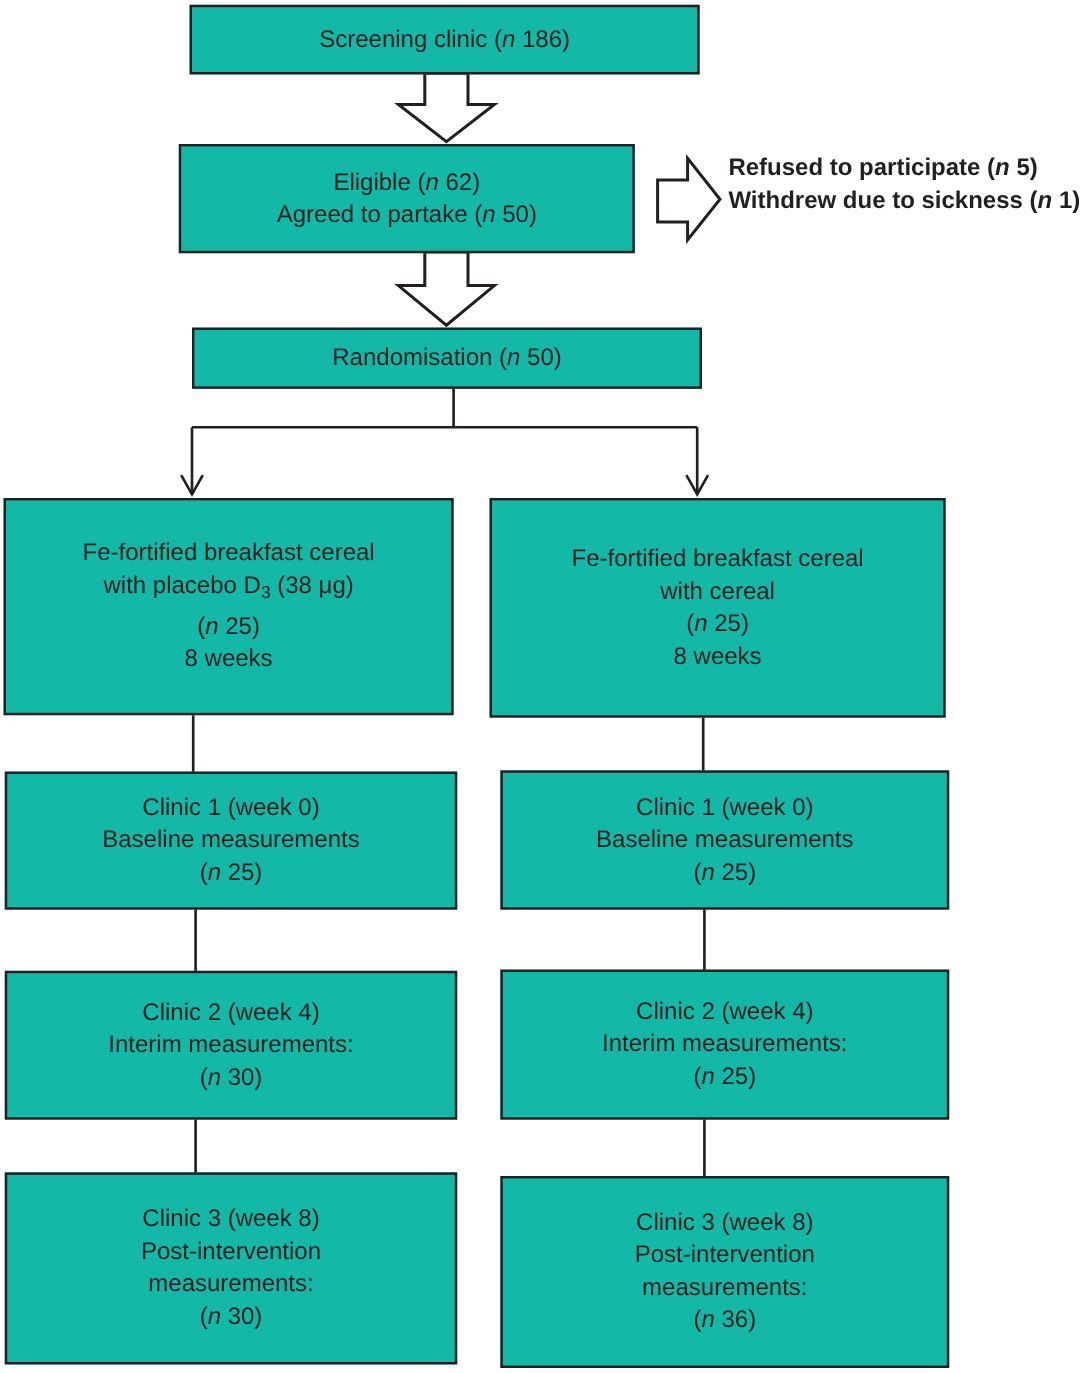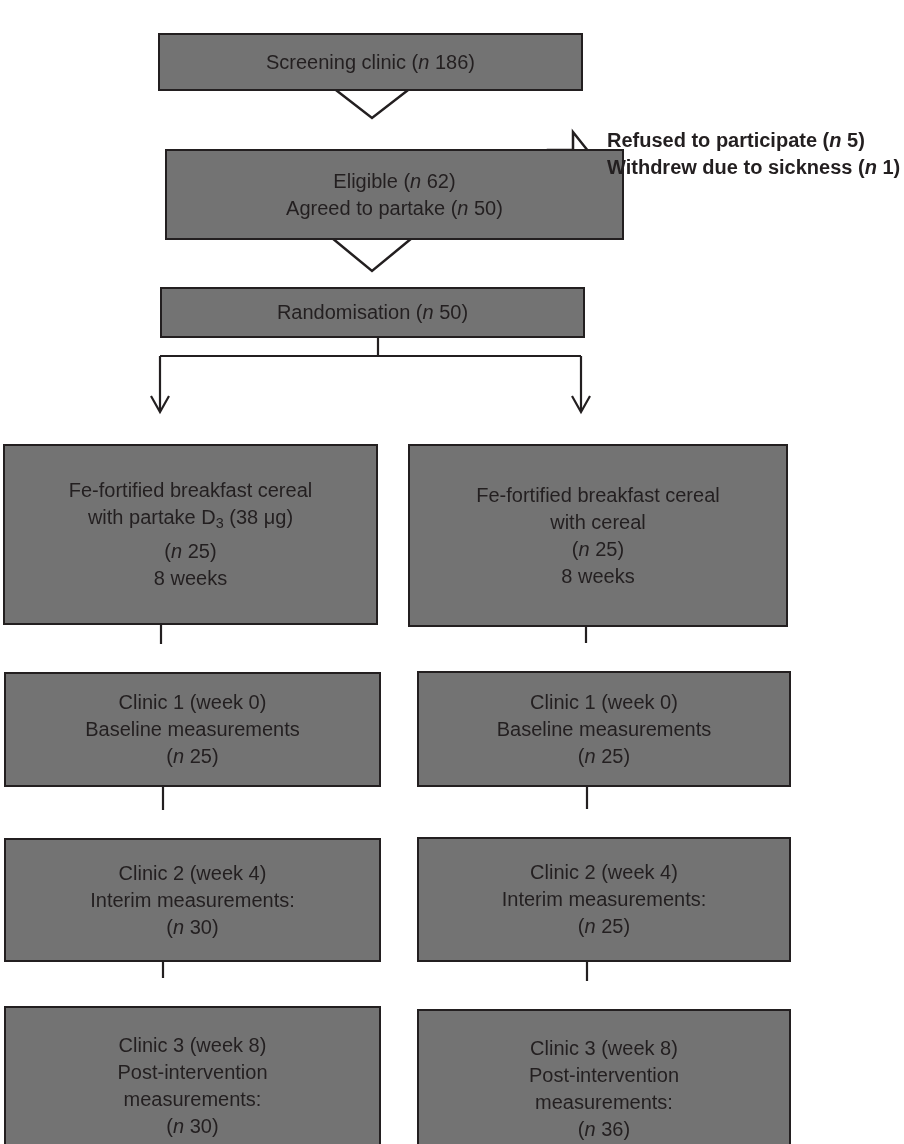--- a/index.html
+++ b/index.html
@@ -18,44 +18,43 @@
   #connectors {
     position: absolute;
     left: 0;
     top: 0;
     width: 904px;
     height: 1144px;
   }
   .box {
     position: absolute;
     box-sizing: border-box;
-    background: #737373;
+    background: #14b8a6;
     border: 2.5px solid #231f20;
     display: flex;
     flex-direction: column;
     align-items: center;
     justify-content: center;
     text-align: center;
     font-size: 20px;
     line-height: 27px;
-    margin-top: 29px;
   }
   .sidetext {
     position: absolute;
     text-align: left;
     font-size: 20px;
     line-height: 27px;
   }
   .it { font-style: italic; }
   .sb { font-size: 0.72em; vertical-align: -0.28em; }
 
   
   #box-screening      { left: 158px; top: 4px;   width: 425px; height: 58px; }
-  #box-eligible       { left: 165px; top: 120px; width: 459px; height: 91px; }
-  #box-randomisation  { left: 160px; top: 258px; width: 425px; height: 51px; }
+  #box-eligible       { left: 149px; top: 120px; width: 380px; height: 91px; }
+  #box-randomisation  { left: 160px; top: 273px; width: 425px; height: 51px; }
   #box-trt-left       { left: 3px;   top: 415px; width: 375px; height: 181px; }
   #box-trt-right      { left: 408px; top: 415px; width: 380px; height: 183px; }
   #box-clinic1-left   { left: 4px;   top: 643px; width: 377px; height: 115px; }
   #box-clinic1-right  { left: 417px; top: 642px; width: 374px; height: 116px; }
   #box-clinic2-left   { left: 4px;   top: 809px; width: 377px; height: 124px; }
   #box-clinic2-right  { left: 417px; top: 808px; width: 374px; height: 125px; }
   #box-clinic3-left   { left: 4px;   top: 977px; width: 377px; height: 160px; }
   #box-clinic3-right  { left: 417px; top: 980px; width: 374px; height: 160px; }
   #text-exclusions    { left: 607px; top: 127px; width: 297px; font-weight: bold; }
 </style>
@@ -96,21 +95,21 @@
       <div><span>Refused to participate (</span><span class="it">n</span><span> 5)</span></div>
       <div><span>Withdrew due to sickness (</span><span class="it">n</span><span> 1)</span></div>
     </div>
 
   <div class="box" id="box-randomisation">
       <div><span>Randomisation (</span><span class="it">n</span><span> 50)</span></div>
     </div>
 
   <div class="box" id="box-trt-left">
       <div><span>Fe-fortified breakfast cereal</span></div>
-      <div><span>with partake D</span><span class="sb">3</span><span> (38 μg)</span></div>
+      <div><span>with placebo D</span><span class="sb">3</span><span> (38 μg)</span></div>
       <div><span>(</span><span class="it">n</span><span> 25)</span></div>
       <div><span>8 weeks</span></div>
     </div>
 
   <div class="box" id="box-trt-right">
       <div><span>Fe-fortified breakfast cereal</span></div>
       <div><span>with cereal</span></div>
       <div><span>(</span><span class="it">n</span><span> 25)</span></div>
       <div><span>8 weeks</span></div>
     </div>

